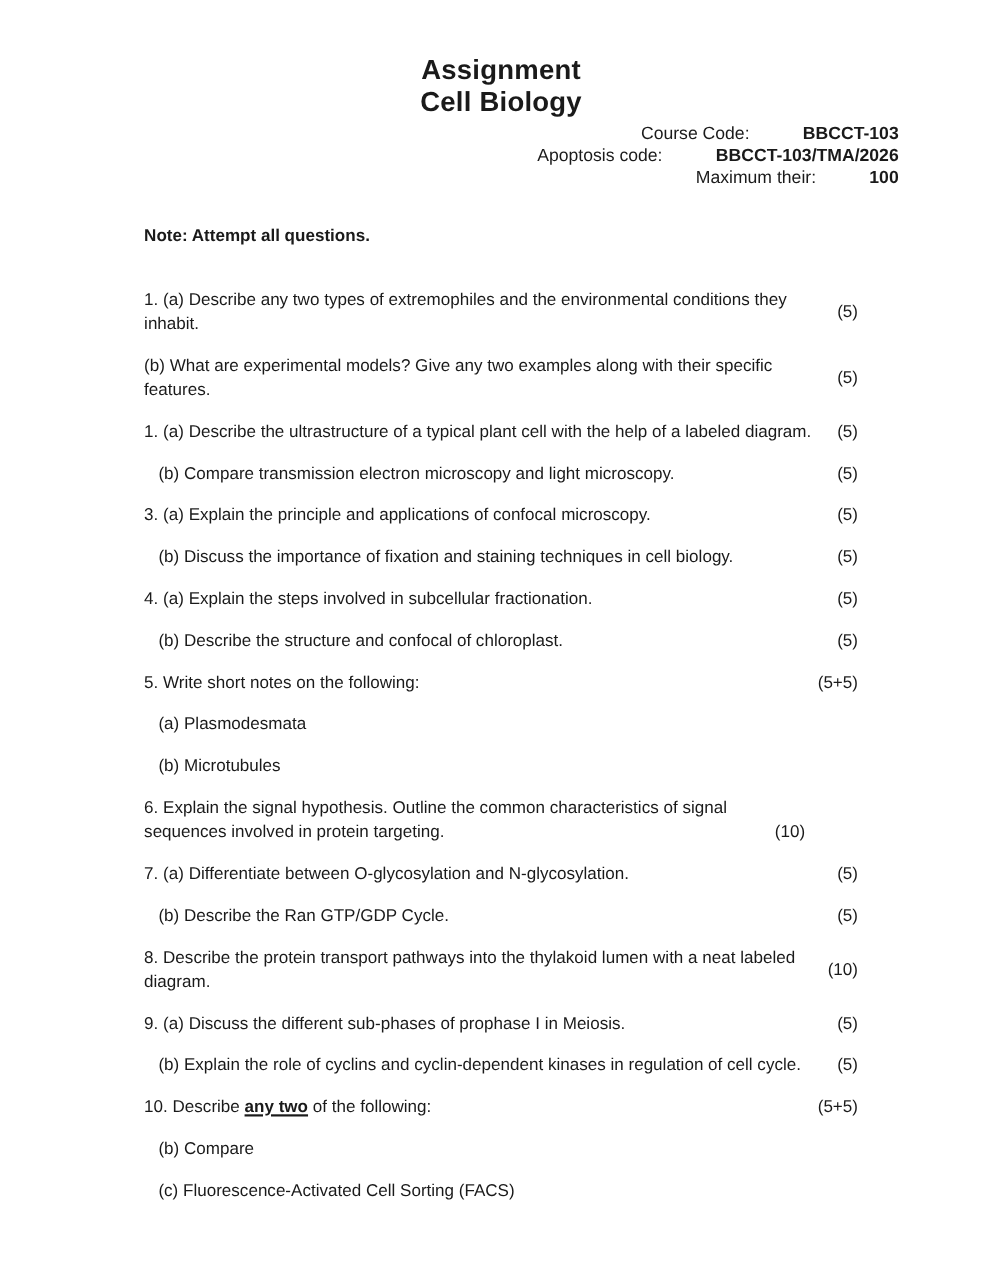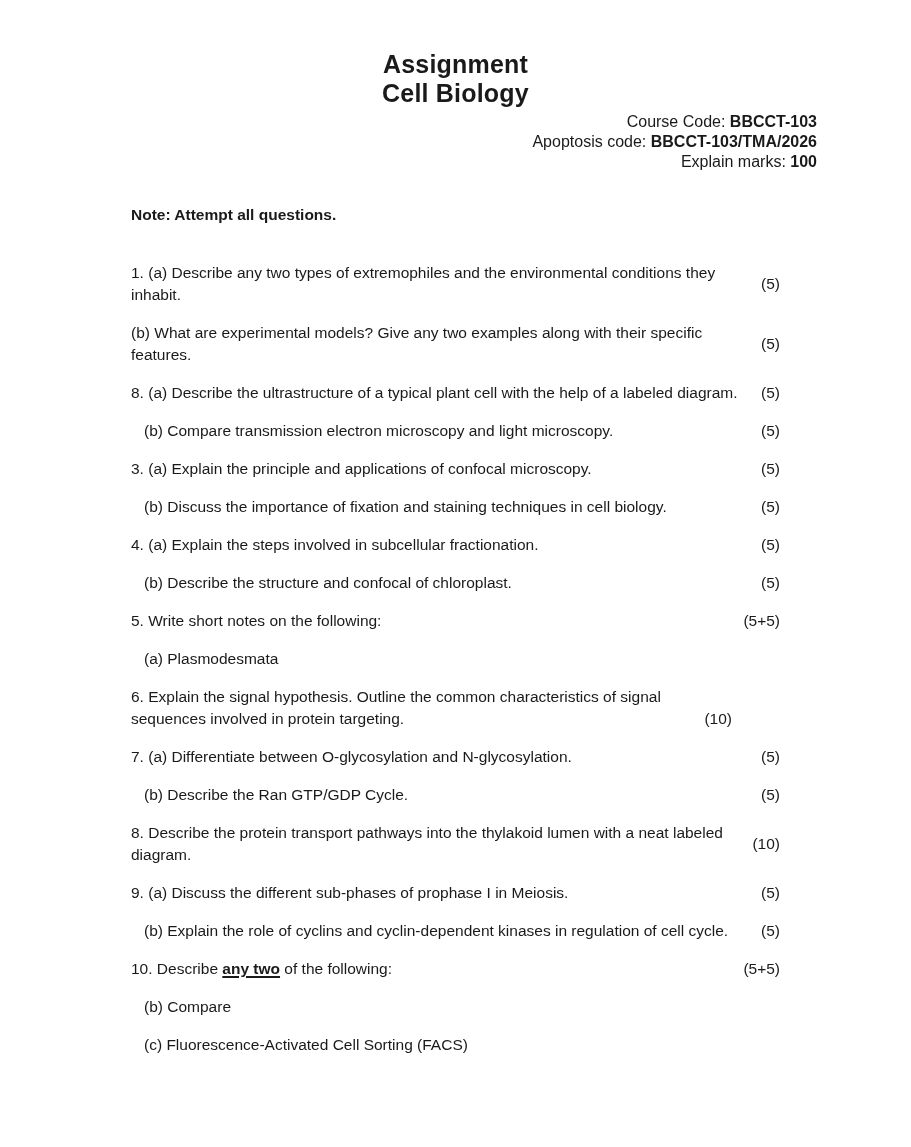--- a/index.html
+++ b/index.html
@@ -25,21 +25,21 @@
     font-weight: bold;
     line-height: 29px;
     letter-spacing: 0.2px;
   }
   .course-info {
     margin-top: 4px;
     text-align: right;
     font-size: 16px;
     line-height: 20px;
   }
-  .course-info b { font-weight: bold; }
+  .course-info b { font-weight: bold; margin-left: 44px; }
   .main {
     margin: 0 37px;
   }
   .note {
     margin-top: 32px;
     font-size: 15.5px;
     font-weight: bold;
     line-height: 22px;
   }
   .questions {
@@ -81,36 +81,36 @@
 <div class="page">
 
   <div class="doc-title">
     <div>Assignment</div>
     <div>Cell Biology</div>
   </div>
 
   <div class="course-info">
     <div><span>Course Code: </span><b>BBCCT-103</b></div>
     <div><span>Apoptosis code: </span><b>BBCCT-103/TMA/2026</b></div>
-    <div><span>Explain marks: </span><b>100</b></div>
+    <div><span>Maximum their: </span><b>100</b></div>
   </div>
 
   <div class="main">
     <div class="note">Note: Attempt all questions.</div>
     <div class="questions">
         <div class="q-row">
           <div class="q-text">1. (a) Describe any two types of extremophiles and the environmental conditions they inhabit.</div>
           <span class="q-marks">(5)</span>
         </div>
         <div class="q-row">
           <div class="q-text">(b) What are experimental models? Give any two examples along with their specific features.</div>
           <span class="q-marks">(5)</span>
         </div>
         <div class="q-row">
-          <div class="q-text">8. (a) Describe the ultrastructure of a typical plant cell with the help of a labeled diagram.</div>
+          <div class="q-text">1. (a) Describe the ultrastructure of a typical plant cell with the help of a labeled diagram.</div>
           <span class="q-marks">(5)</span>
         </div>
         <div class="q-row">
           <div class="q-text indent">(b) Compare transmission electron microscopy and light microscopy.</div>
           <span class="q-marks">(5)</span>
         </div>
         <div class="q-row">
           <div class="q-text">3. (a) Explain the principle and applications of confocal microscopy.</div>
           <span class="q-marks">(5)</span>
         </div>
@@ -125,20 +125,23 @@
         <div class="q-row">
           <div class="q-text indent">(b) Describe the structure and confocal of chloroplast.</div>
           <span class="q-marks">(5)</span>
         </div>
         <div class="q-row">
           <div class="q-text">5. Write short notes on the following:</div>
           <span class="q-marks">(5+5)</span>
         </div>
         <div class="q-row">
           <div class="q-text indent">(a) Plasmodesmata</div>
+        </div>
+        <div class="q-row">
+          <div class="q-text indent">(b) Microtubules</div>
         </div>
         <div class="q-row wrap">
           <div class="q-text">6. Explain the signal hypothesis. Outline the common characteristics of signal sequences involved in protein targeting.</div>
           <span class="q-marks">(10)</span>
         </div>
         <div class="q-row">
           <div class="q-text">7. (a) Differentiate between O-glycosylation and N-glycosylation.</div>
           <span class="q-marks">(5)</span>
         </div>
         <div class="q-row">

